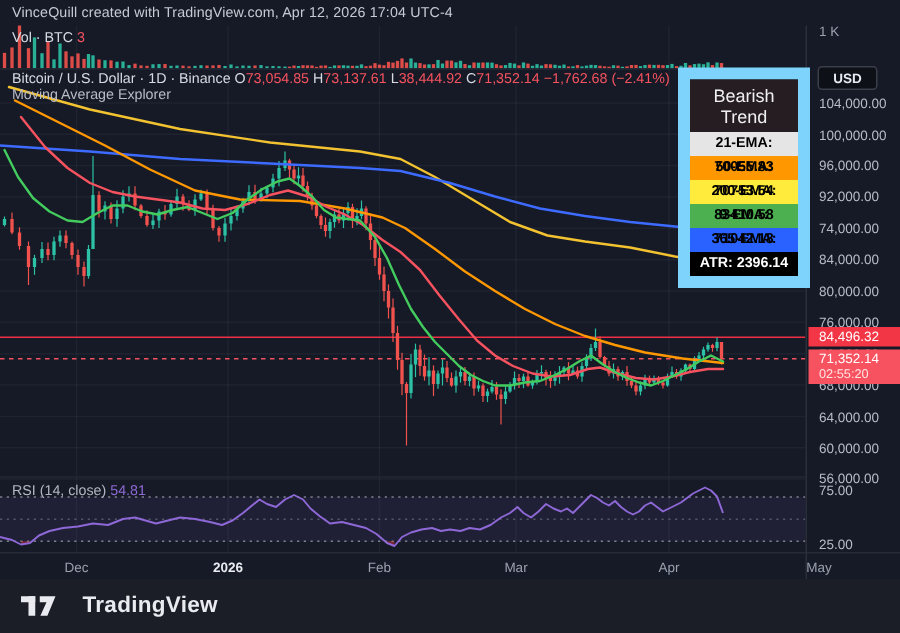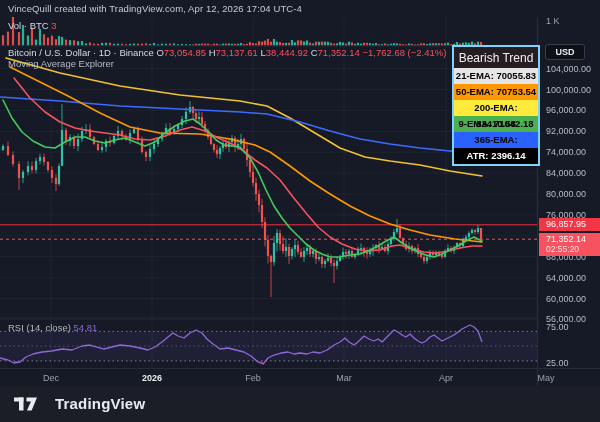--- a/index.html
+++ b/index.html
@@ -13,21 +13,21 @@
   .legend .red{color:#f7525f;}
   .legend .dim{color:#b2b6c0;}
   
   #axis{position:absolute;left:537px;top:17px;width:63px;height:369px;border-left:1px solid #2a2e39;z-index:4;}
   .tick{position:absolute;left:8px;font-size:9px;color:#b8bcc7;}
   .usd-btn{position:absolute;left:7px;top:27px;width:38px;height:14px;background:#0d1017;border:1px solid #3a3e49;
            border-radius:3px;color:#e8eaf0;font-size:9px;font-weight:bold;text-align:center;line-height:14px;}
   .badge{position:absolute;left:1px;width:61px;color:#fff;font-size:9px;text-align:left;padding-left:7px;box-sizing:border-box;z-index:6;}
   .badge .sub{font-size:8.5px;color:#ffe3e3;}
   
-  #ma-panel{position:absolute;left:452px;top:45px;width:88px;border:2px solid #7dd3fc;box-sizing:border-box;z-index:7;}
+  #ma-panel{position:absolute;left:452px;top:45px;width:88px;border:8px solid #7dd3fc;box-sizing:border-box;z-index:7;}
   #ma-title{background:#261d23;color:#efefef;font-size:12px;text-align:center;padding:4px 0 3px;}
   .ma-row{height:16px;line-height:16px;text-align:center;font-size:9.5px;font-weight:bold;color:#000;}
   
   #time{position:absolute;left:0;top:368px;width:600px;height:18px;border-top:1px solid #262b38;z-index:3;padding-left:20px;}
   .month{position:absolute;top:4px;transform:translateX(-50%);font-size:9px;color:#9aa0ae;}
   .month.bold{color:#e9ebf1;font-weight:bold;}
   
   #bottom{position:absolute;left:0;top:386px;width:600px;height:36px;background:#1b1e26;}
   #brand{position:absolute;left:14px;top:9px;display:flex;align-items:flex-end;gap:17px;}
   #brand .word{color:#e9ebf0;font-size:15px;font-weight:bold;letter-spacing:.2px;}
@@ -554,21 +554,21 @@
         <div class="tick" style="top: 172px;">80,000.00</div>
         <div class="tick" style="top: 192.9px;">76,000.00</div>
         <div class="tick" style="top: 213.8px;">72,000.00</div>
         <div class="tick" style="top: 234.7px;">68,000.00</div>
         <div class="tick" style="top: 255.6px;">64,000.00</div>
         <div class="tick" style="top: 276.5px;">60,000.00</div>
         <div class="tick" style="top: 297.4px;">56,000.00</div>
         <div class="tick" style="top: 305px;">75.00</div>
         <div class="tick" style="top: 341px;">25.00</div>
       </div>
-    <div class="badge" id="badge-line" style="top: 201.3px; background: rgb(242, 54, 69); height: 13px; line-height: 13px;">96,857.95</div>
+    <div class="badge" id="badge-line" style="top: 201.3px; background: rgb(242, 54, 69); height: 13px; line-height: 13px;">84,496.32</div>
     <div class="badge" id="badge-last" style="top: 216.2px; background: rgb(247, 82, 95); padding-top: 1px; padding-bottom: 2px;">
       <div>71,352.14</div>
       <div class="sub">02:55:20</div>
     </div>
   </div>
 
   <div id="time">
       <div class="month" style="left: 51px;">Dec</div>
       <div class="month bold" style="left: 152px;">2026</div>
       <div class="month" style="left: 253px;">Feb</div>

